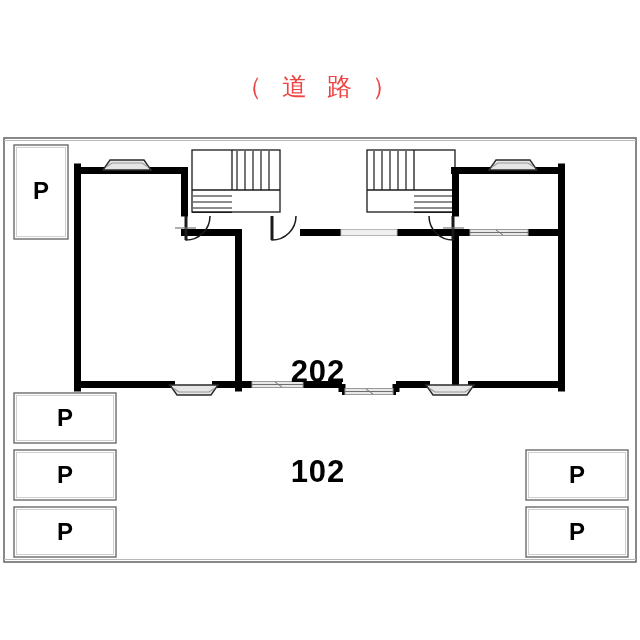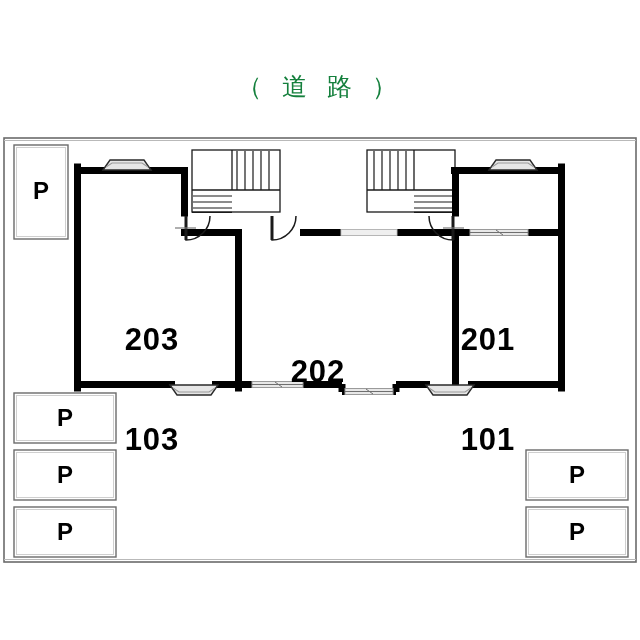--- a/index.html
+++ b/index.html
@@ -24,21 +24,21 @@
   }
   .road-title {
     position: absolute;
     left: 0;
     top: 70px;
     width: 640px;
     text-align: center;
     font-family: "DejaVu Sans", sans-serif;
     font-size: 25px;
     letter-spacing: 6px;
-    color: #15803d;
+    color: #ef4444;
     white-space: pre;
     font-weight: 400;
   }
   .unit-label {
     position: absolute;
     text-align: center;
     font-family: "Liberation Sans", sans-serif;
     font-weight: bold;
     color: #000000;
     line-height: 1.08;
@@ -217,33 +217,26 @@
       <line x1="272" y1="216" x2="272" y2="240" stroke="#1a1a1a" stroke-width="3"></line>
     </g>
     <g>
       <path d="M453,216 L453,240 A24,24 0 0,1 429,216" fill="none" stroke="#1a1a1a" stroke-width="1.5"></path>
       <line x1="453" y1="216" x2="453" y2="240" stroke="#1a1a1a" stroke-width="3"></line>
       <line x1="443" y1="228" x2="464" y2="228" stroke="#7a7a7a" stroke-width="1.2"></line>
     </g>
 
   </svg>
 
-  <div class="unit-label" style="left:102px; top:256px; width:100px; font-size:31px;">
-    <span class="ln">203</span>
-    <span class="ln">103</span>
-  </div>
 
   <div class="unit-label" style="left:268px; top:288px; width:100px; font-size:31px;">
     <span class="ln">202</span>
+    <span class="ln">102</span>
   </div>
 
-  <div class="unit-label" style="left:438px; top:256px; width:100px; font-size:31px;">
-    <span class="ln">201</span>
-    <span class="ln">101</span>
-  </div>
 
   <div class="p-label" style="left:14px; top:179px; width:54px; font-size:24px;">P</div>
   <div class="p-label" style="left:14px; top:406px; width:102px; font-size:24px;">P</div>
   <div class="p-label" style="left:14px; top:463px; width:102px; font-size:24px;">P</div>
   <div class="p-label" style="left:14px; top:520px; width:102px; font-size:24px;">P</div>
   <div class="p-label" style="left:526px; top:463px; width:102px; font-size:24px;">P</div>
   <div class="p-label" style="left:526px; top:520px; width:102px; font-size:24px;">P</div>
 
 </div>
 

